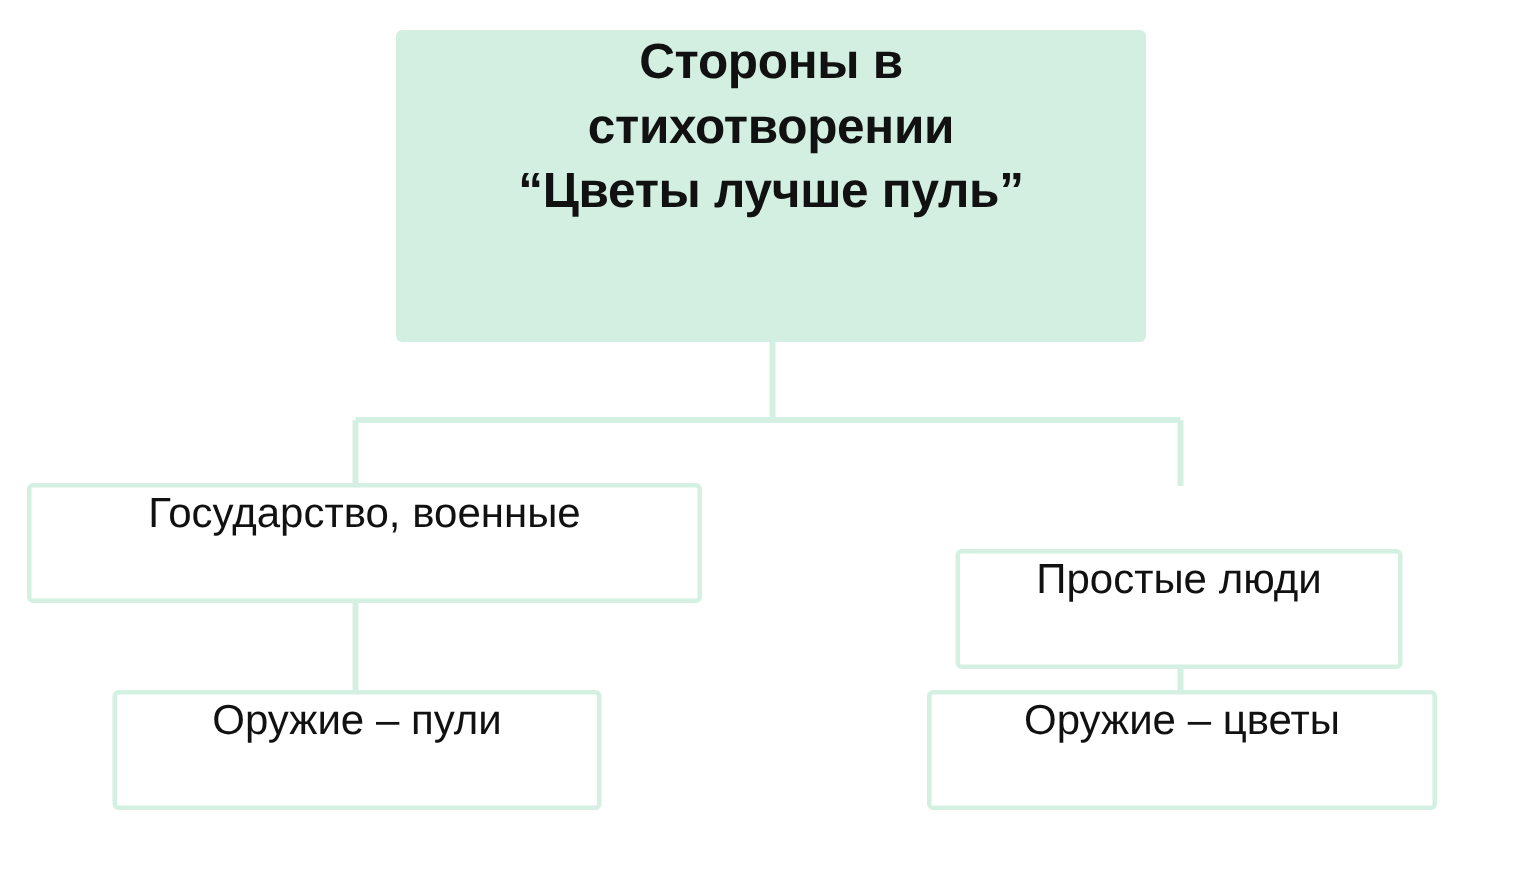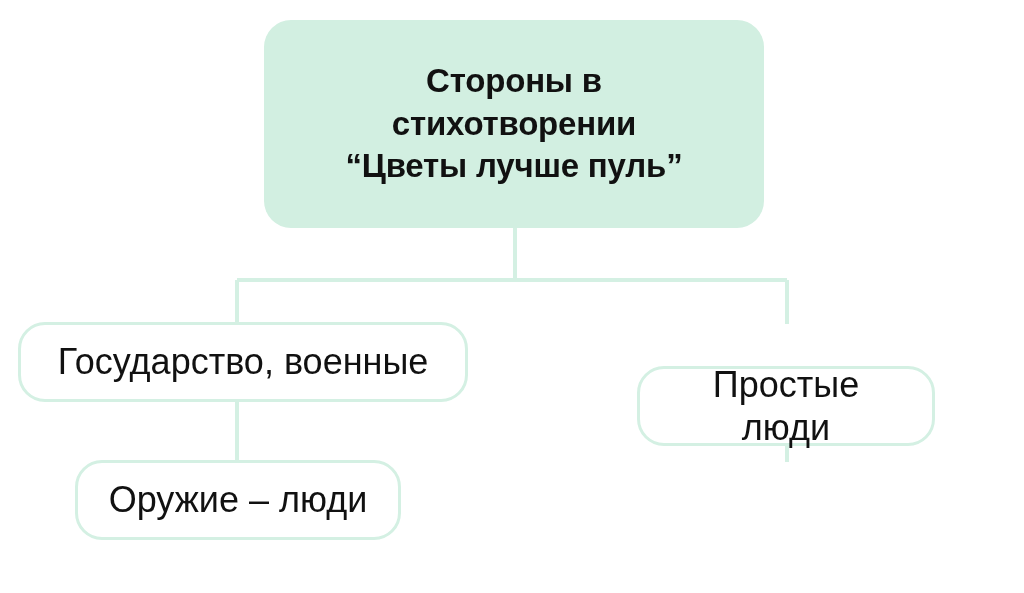--- a/index.html
+++ b/index.html
@@ -25,24 +25,23 @@
     left: 0;
     top: 0;
     width: 1024px;
     height: 593px;
     pointer-events: none;
   }
   .node {
     position: absolute;
     box-sizing: border-box;
     display: flex;
-    align-items: center;
     justify-content: center;
     text-align: center;
-    border-radius: 27px;
+    border-radius: 4px;
   }
   .node-root {
     left: 264px;
     top: 20px;
     width: 500px;
     height: 208px;
     background: #d2efe1;
     border: none;
     font-weight: bold;
     font-size: 33px;
@@ -50,21 +49,21 @@
     letter-spacing: -0.2px;
     padding: 0 18px;
   }
   .node-root .label {
     white-space: pre-line;
   }
   .node-branch {
     background: #ffffff;
     border: 3px solid #d4f0e3;
     font-weight: normal;
-    font-size: 36px;
+    font-size: 28px;
     line-height: 1.2;
     padding: 0 26px;
   }
   .node-l2-left {
     left: 18px;
     top: 322px;
     width: 450px;
     height: 80px;
   }
   .node-l2-right {
@@ -114,17 +113,20 @@
 
   <div class="node node-branch node-l2-left">
     <span class="label">Государство, военные</span>
   </div>
 
   <div class="node node-branch node-l2-right">
     <span class="label">Простые люди</span>
   </div>
 
   <div class="node node-branch node-l3-left">
-    <span class="label">Оружие – люди</span>
+    <span class="label">Оружие – пули</span>
   </div>
 
+  <div class="node node-branch node-l3-right">
+    <span class="label">Оружие – цветы</span>
+  </div>
 
 </div>
 
 </body></html>

